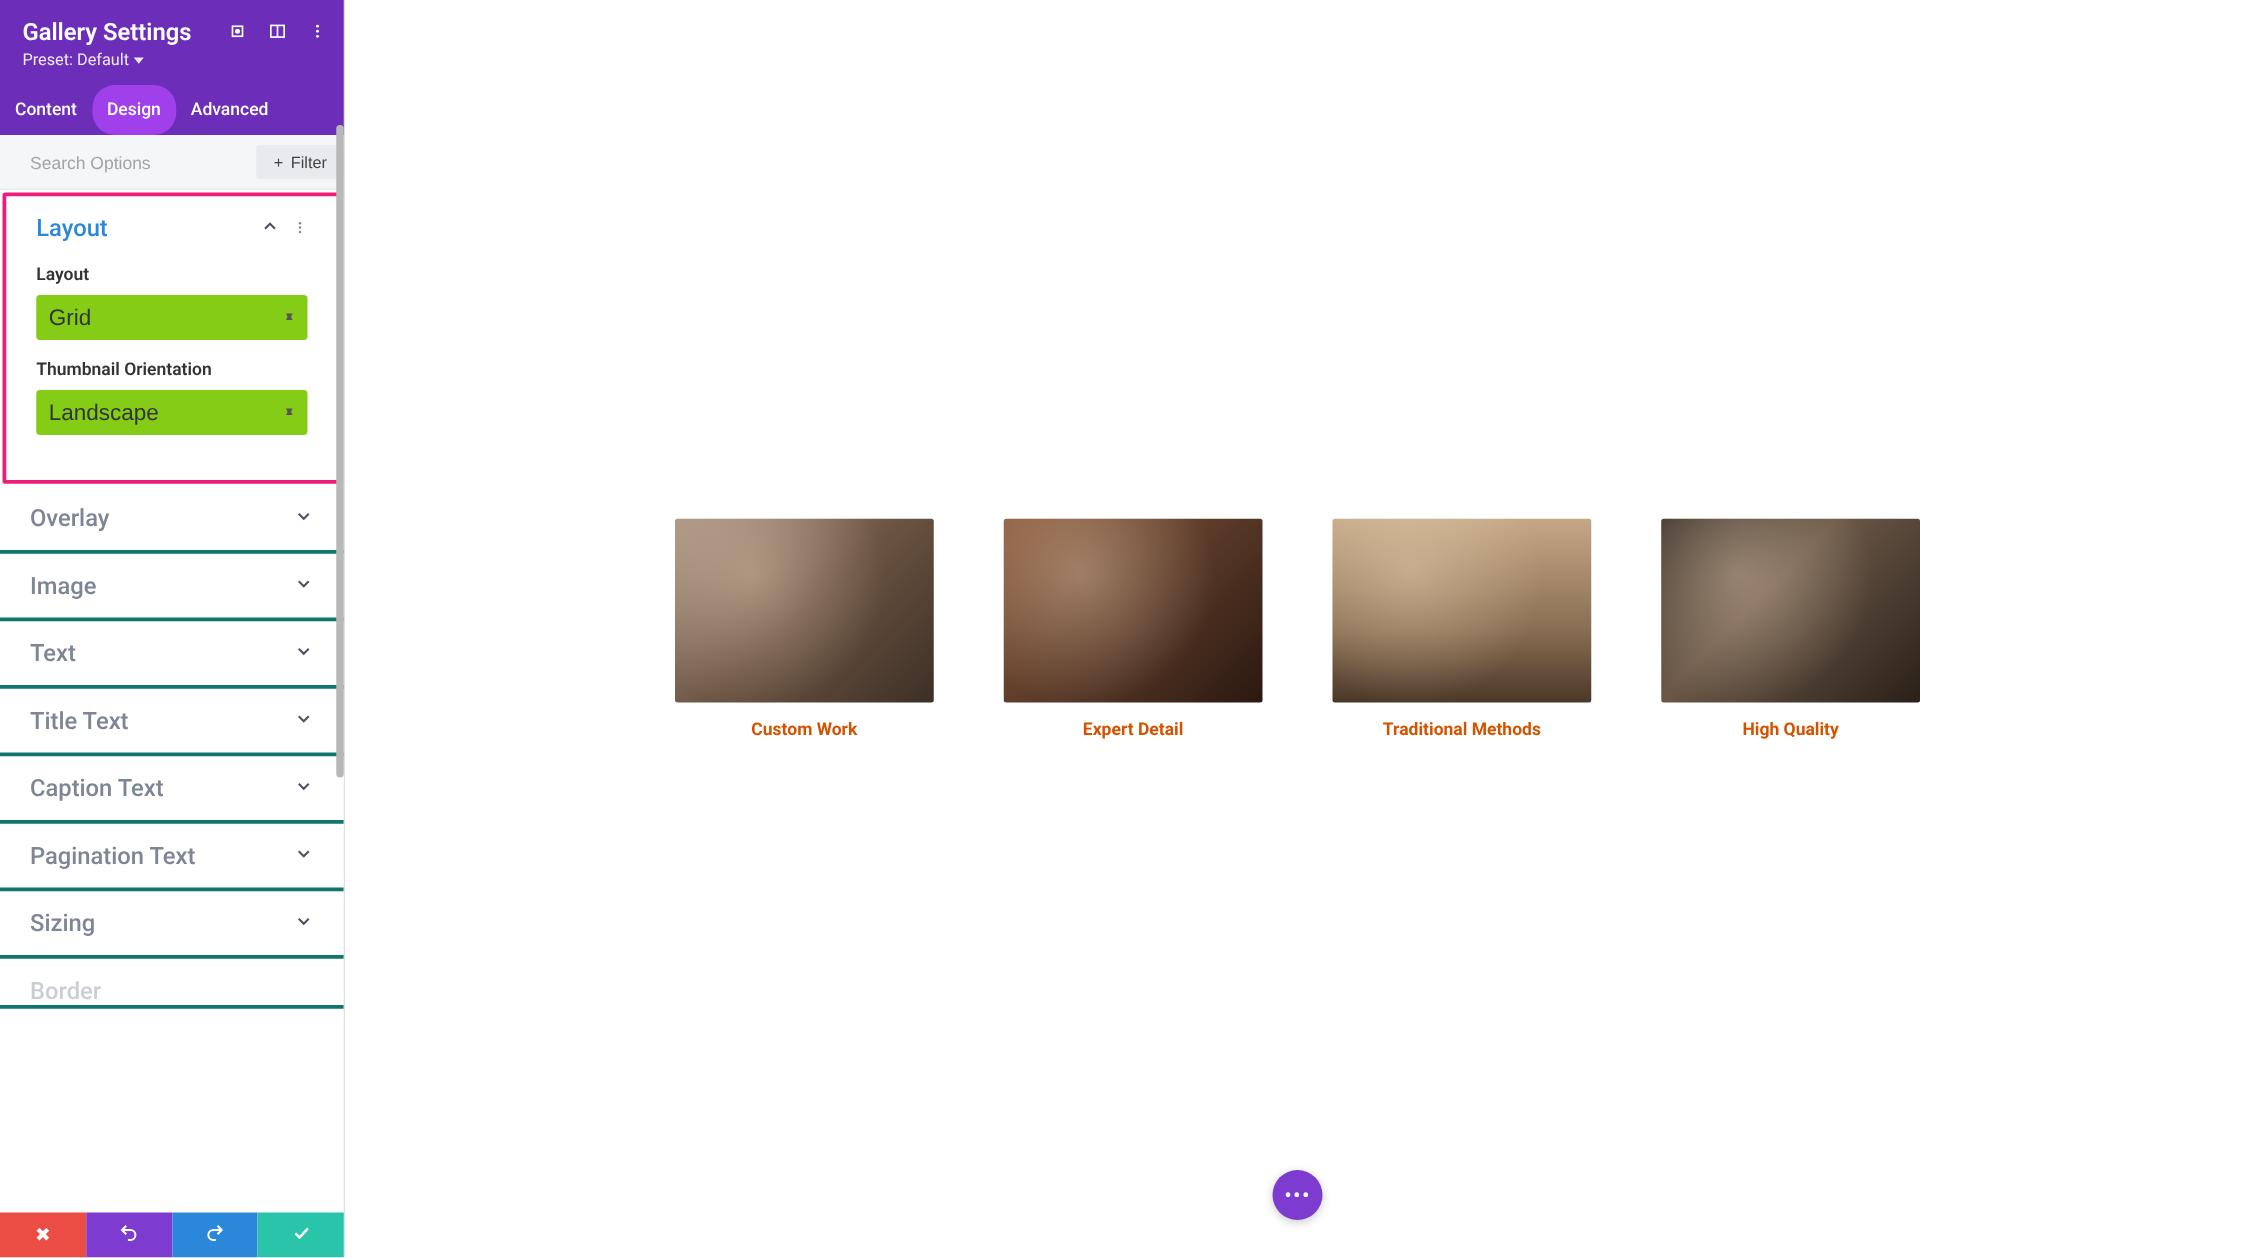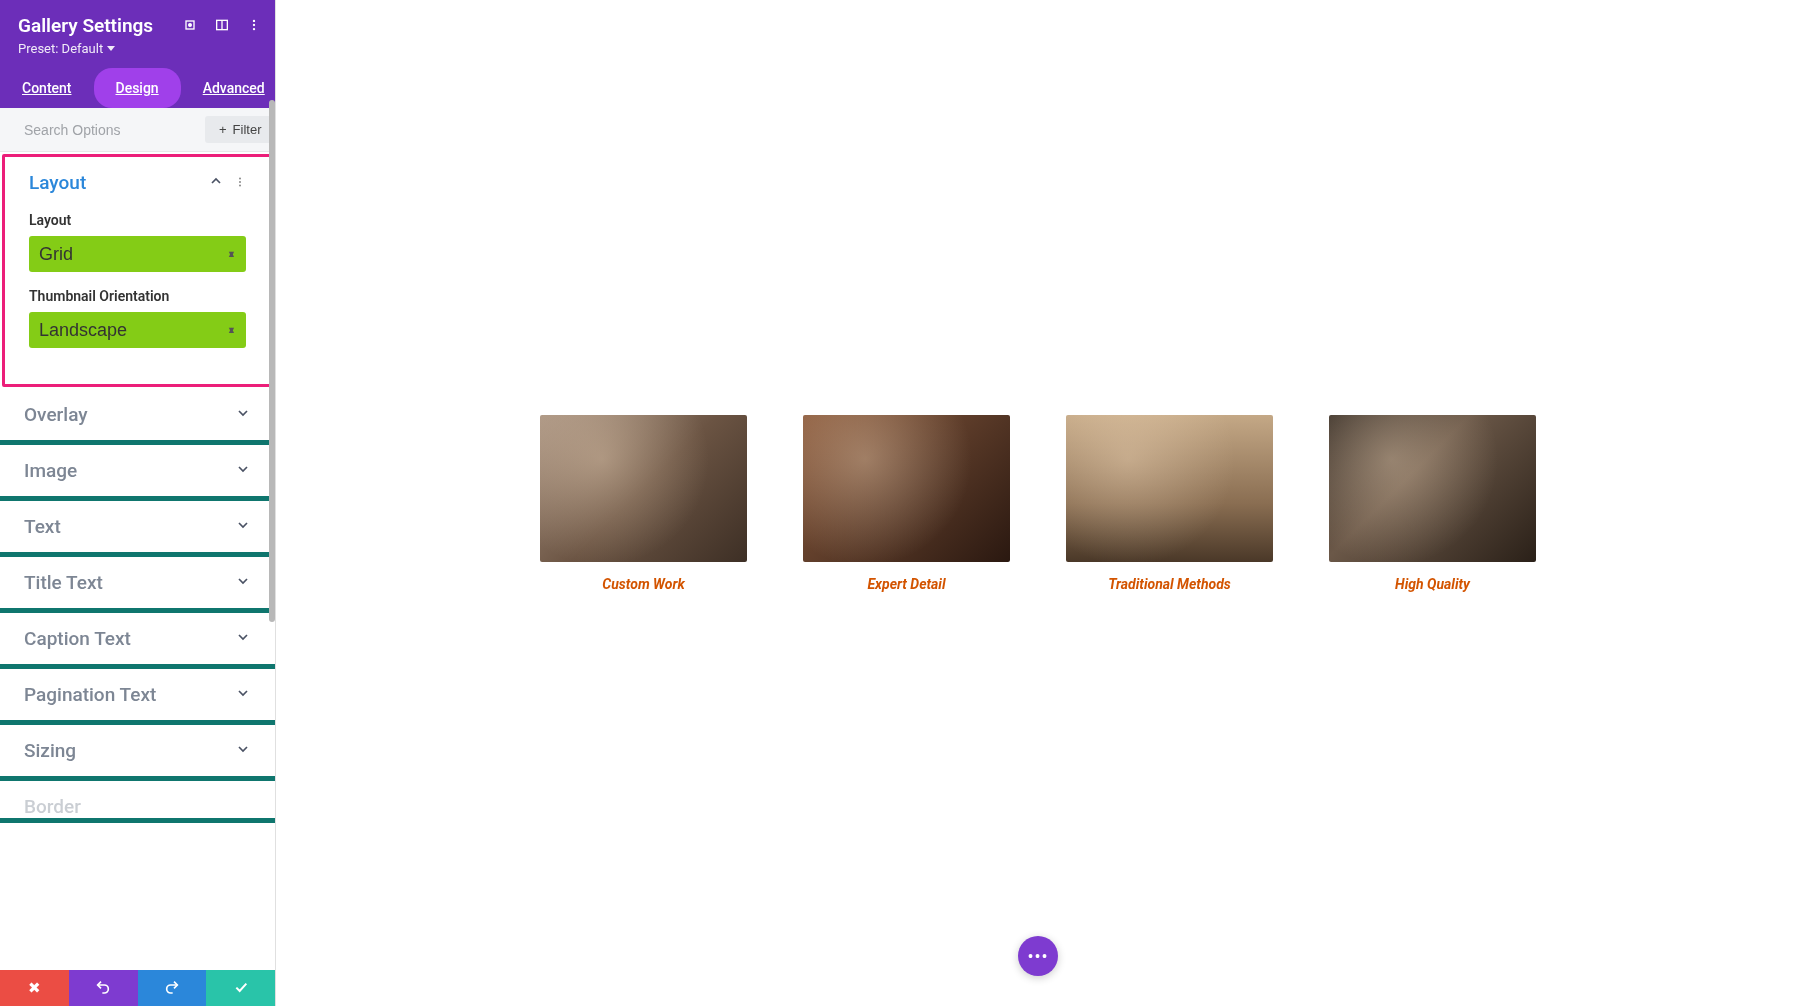--- a/index.html
+++ b/index.html
@@ -9,31 +9,31 @@
     
     .sidebar { width: 276px; background: #fff; display: flex; flex-direction: column; border-right: 1px solid #e0e0e0; position: relative; }
     
     .sidebar-header { background: #6c2eb9; color: #fff; padding: 14px 18px 12px; position: relative; }
     .sidebar-title { font-size: 19px; font-weight: 600; margin-bottom: 4px; }
     .sidebar-preset { font-size: 13px; color: rgba(255,255,255,0.9); display: flex; align-items: center; gap: 4px; cursor: pointer; text-align: right; }
     .header-icons { position: absolute; right: 12px; top: 16px; display: flex; gap: 14px; }
     .header-icon { width: 18px; height: 18px; cursor: pointer; display: flex; align-items: center; justify-content: center; color: #fff; }
     
     .tabs { display: flex; background: #6c2eb9; }
-    .tab { flex: none; padding: 12px 22px; color: #fff; font-size: 14px; font-weight: 500; cursor: pointer; text-decoration: underline; }
+    .tab { flex: none; padding: 12px 12px; color: #fff; font-size: 14px; font-weight: 500; cursor: pointer; }
     .tab.active { background: #a040ea; border-radius: 18px; }
     
     .search-row { display: flex; align-items: center; padding: 8px 10px 8px 24px; background: #f5f6f8; border-bottom: 1px solid #e8e8e8; }
     .search-input { flex: 1; border: none; background: transparent; font-size: 14px; color: #888; outline: none; }
     .search-input::placeholder { color: #a0a3a8; }
     .filter-btn { display: flex; align-items: center; gap: 6px; padding: 6px 14px; background: #e8eaed; border: none; font-size: 13px; color: #444; cursor: pointer; border-radius: 3px; }
     
     .sections { flex: 1; overflow-y: auto; }
     
-    .section { border-bottom: 5px solid #0f766e; }
+    .section { border-bottom: 3px solid #0f766e; }
     .section-header { display: flex; align-items: center; justify-content: space-between; padding: 14px 24px; cursor: pointer; }
     .section-title { font-size: 19px; color: #7d8694; font-weight: 500; }
     .section-title.active { color: #2b87da; }
     .section-controls { display: flex; align-items: center; gap: 10px; }
     .chevron { color: #4a5264; }
     .section-menu { color: #888; cursor: pointer; }
     
     .section.highlighted { border: 3px solid #ec1e79; margin: 2px; border-radius: 2px; }
     
     .section-body { padding: 4px 24px 20px; }
@@ -48,21 +48,21 @@
     .footer-btn.cancel { background: #eb4d44; }
     .footer-btn.undo { background: #7e3bd0; }
     .footer-btn.redo { background: #2b87da; }
     .footer-btn.save { background: #29c4a9; }
     
     .preview { flex: 1; background: #fff; position: relative; display: flex; align-items: center; justify-content: center; }
     
     .gallery { display: flex; gap: 56px; }
     .gallery-item { text-align: center; }
     .gallery-img { width: 207px; height: 147px; background: #7a5a42; border-radius: 2px; position: relative; overflow: hidden; }
-    .gallery-caption { margin-top: 14px; font-size: 14px; font-weight: 700; color: #d35400; font-style: italic; }
+    .gallery-caption { margin-top: 14px; font-size: 14px; font-weight: 700; color: #d35400; }
     
     .gallery-img.img1 { background: linear-gradient(135deg, #a89280 0%, #6b5443 50%, #3d2f25 100%); }
     .gallery-img.img2 { background: linear-gradient(135deg, #8b5a3c 0%, #5a3a28 50%, #2a1810 100%); }
     .gallery-img.img3 { background: linear-gradient(180deg, #c4a886 0%, #8a6e52 60%, #4a3828 100%); }
     .gallery-img.img4 { background: linear-gradient(135deg, #3a3028 0%, #6b5848 40%, #2a2018 100%); }
     
     .gallery-img::after { content: ''; position: absolute; inset: 0; background: radial-gradient(circle at 30% 30%, rgba(255,230,200,0.35), transparent 60%); }
     
     .fab { position: absolute; bottom: 30px; left: 50%; transform: translateX(-50%); width: 40px; height: 40px; border-radius: 50%; background: #7e3bd0; color: #fff; display: flex; align-items: center; justify-content: center; cursor: pointer; box-shadow: 0 2px 8px rgba(0,0,0,0.2); font-size: 18px; letter-spacing: 1px; }
     

